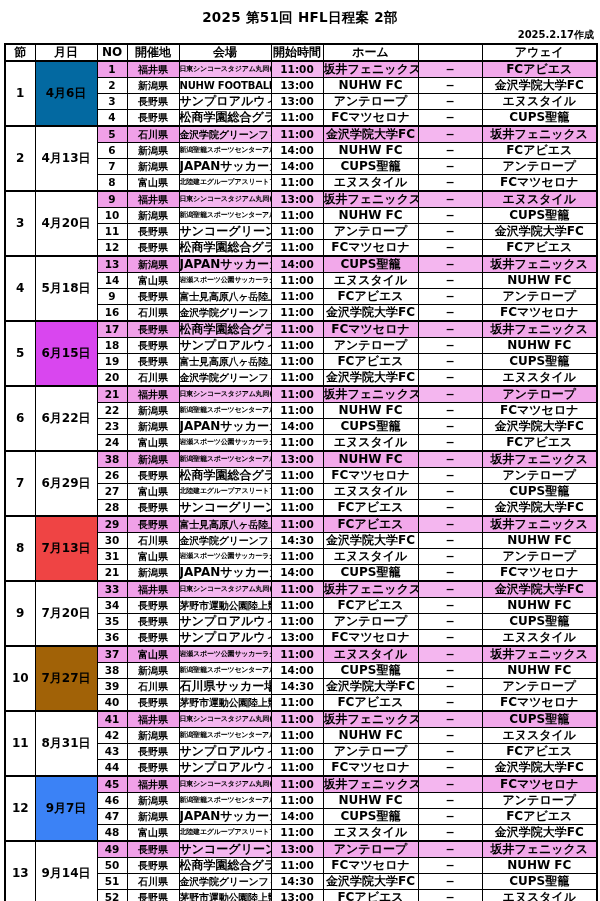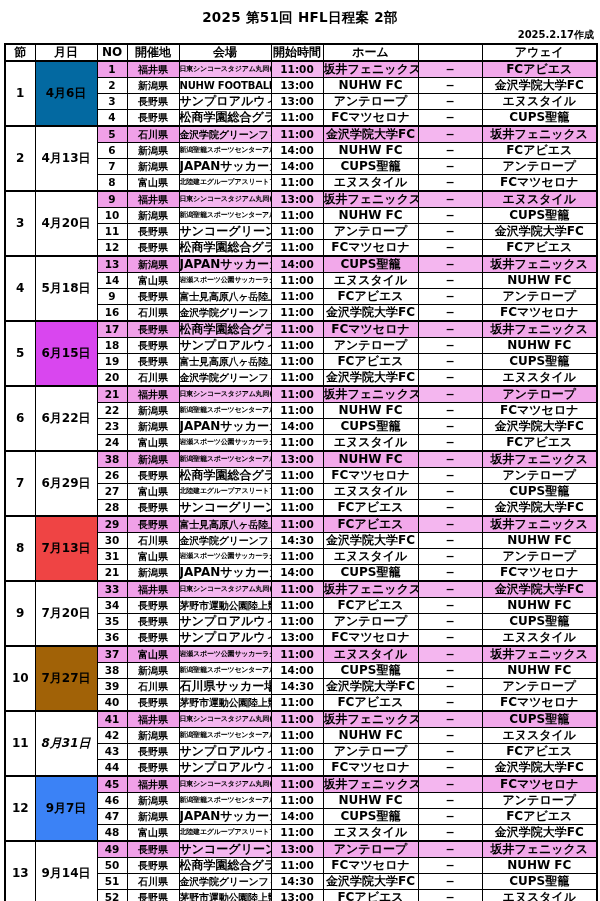--- a/index.html
+++ b/index.html
@@ -502,21 +502,21 @@
           <td class="no">40</td>
           <td class="pref">長野県</td>
           <td class="venue small">茅野市運動公園陸上競技場</td>
           <td class="time">11:00</td>
           <td class="home">FCアビエス</td>
           <td class="vs">−</td>
           <td class="away">FCマツセロナ</td>
         </tr>
         <tr class="hl group-start">
           <td class="sec" rowspan="4" style="background: rgb(255, 255, 255);">11</td>
-          <td class="date" rowspan="4" style="background: rgb(255, 255, 255); font-style: italic;">8月31日</td>
+          <td class="date" rowspan="4" style="background: rgb(255, 255, 255);">8月31日</td>
           <td class="no">41</td>
           <td class="pref">福井県</td>
           <td class="venue tiny">日東シンコースタジアム丸岡(天然芝G)</td>
           <td class="time">11:00</td>
           <td class="home">坂井フェニックス</td>
           <td class="vs">−</td>
           <td class="away">CUPS聖籠</td>
         </tr>
         <tr>
           <td class="no">42</td>

